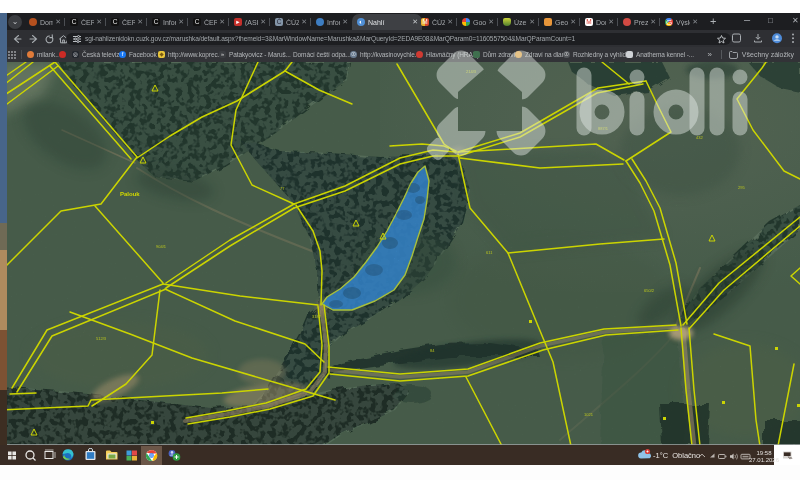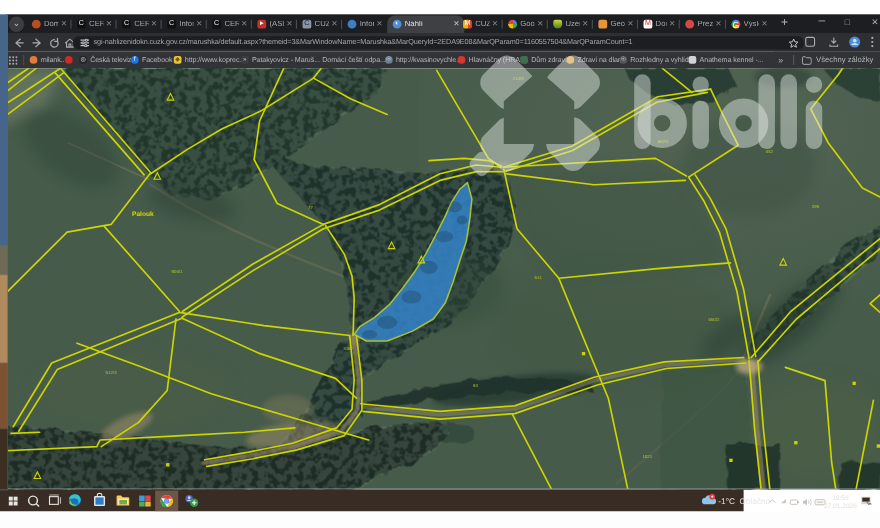--- a/index.html
+++ b/index.html
@@ -18,21 +18,21 @@
   .activetab { position:absolute; left:346px; top:1px; width:70px; height:16px; background:#3e4044; border-radius:7px 7px 0 0; display:flex; align-items:center; }
   .activetab .ttl { font-size:7px; margin-left:3px; white-space:nowrap; overflow:hidden; flex:1; }
   .activetab .cl { font-size:7px; margin:0 4px 0 2px; }
   .tbtn { position:absolute; color:#a9adb2; font-size:11px; }
   #urlpill { position:absolute; left:60px; top:2.5px; width:665px; height:12.5px; background:#1d1e21; border-radius:7px; display:flex; align-items:center; overflow:hidden; }
   #urlpill .url { font-size:6.6px; color:#a2a7ab; white-space:nowrap; letter-spacing:-0.1px; }
   .bmk { position:absolute; top:0; display:flex; align-items:center; height:15px; white-space:nowrap; }
   .bmk .bt { font-size:6.5px; color:#b3b6b9; margin-left:3px; white-space:nowrap; letter-spacing:-0.1px; }
   .bico { width:7px; height:7px; border-radius:2px; flex:none; font-size:5.5px; line-height:7px; text-align:center; color:#fff; }
   
-  #taskbar { left:0; top:445px; width:676px; height:20px; background:#392c24; }
+  #taskbar { left:0; top:445px; width:774px; height:20px; background:#392c24; }
   #belowbar { left:0; top:465px; width:800px; height:15px; background:#fdfdfd; }
 </style>
 </head>
 <body>
 <div id="page">
 
   <svg class="abs" style="left:0;top:13px;z-index:40" width="7" height="432" viewBox="0 0 7 432">
     <rect x="0" y="0" width="7" height="432" fill="#47658a"></rect>
     <rect x="0" y="210" width="7" height="30" fill="#6f6a55"></rect>
     <rect x="0" y="237" width="7" height="80" fill="#b08b5e"></rect>

